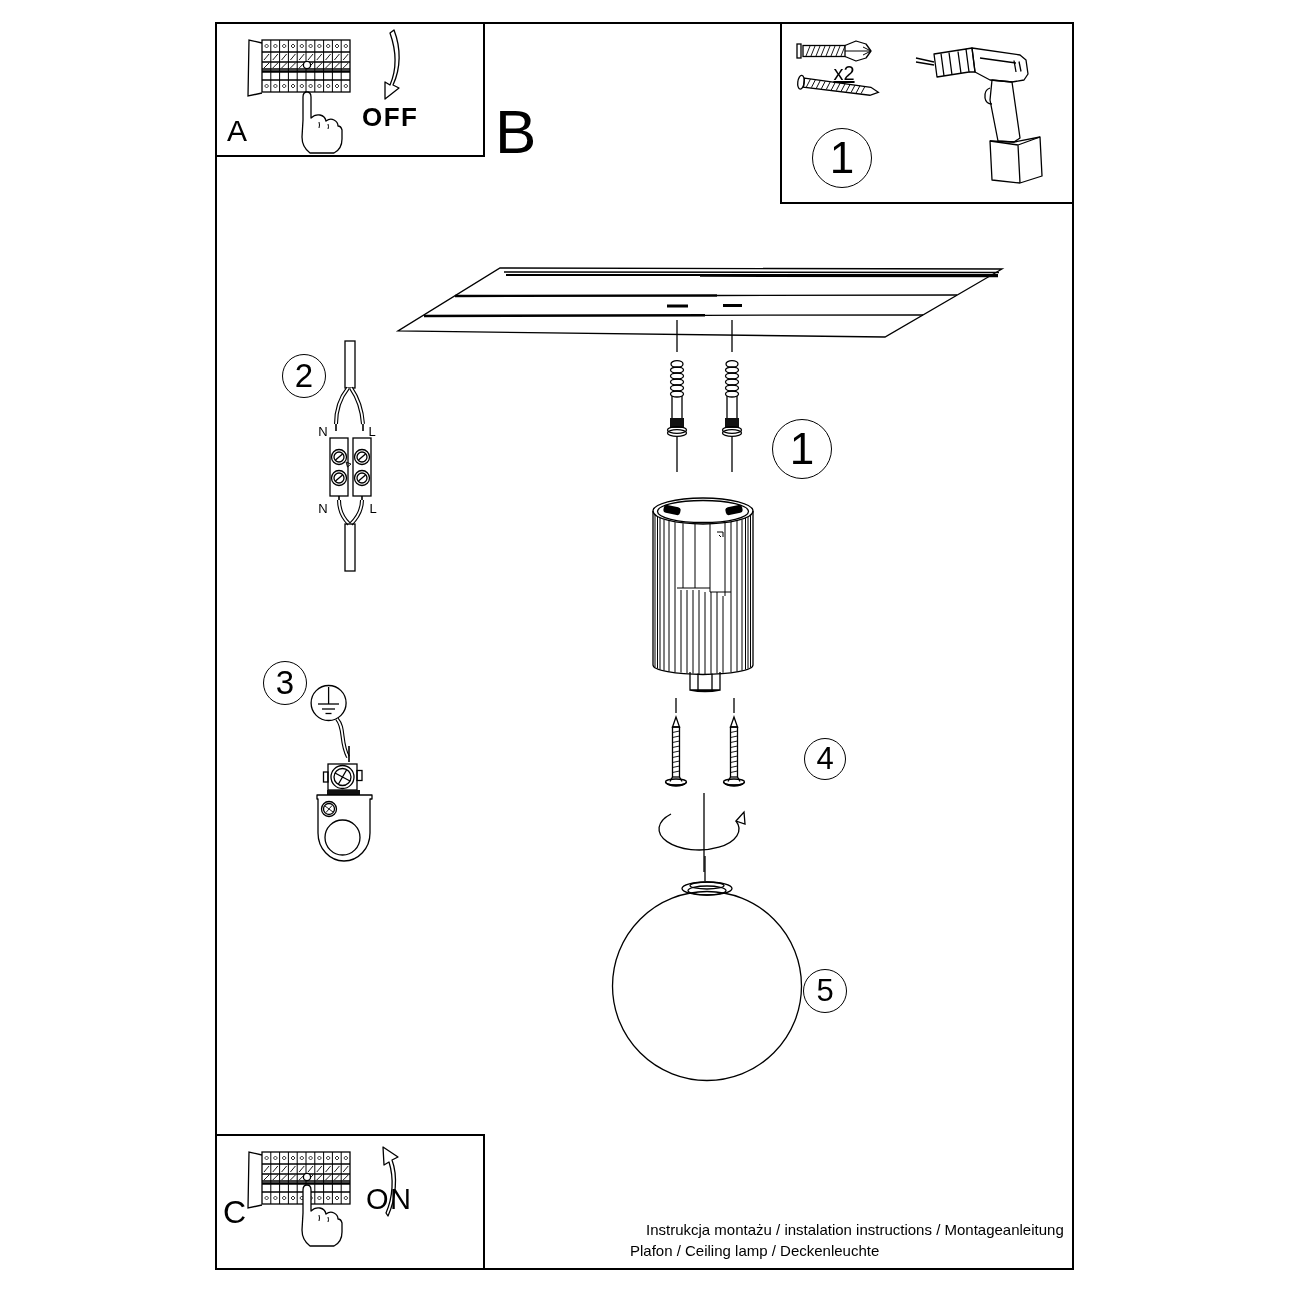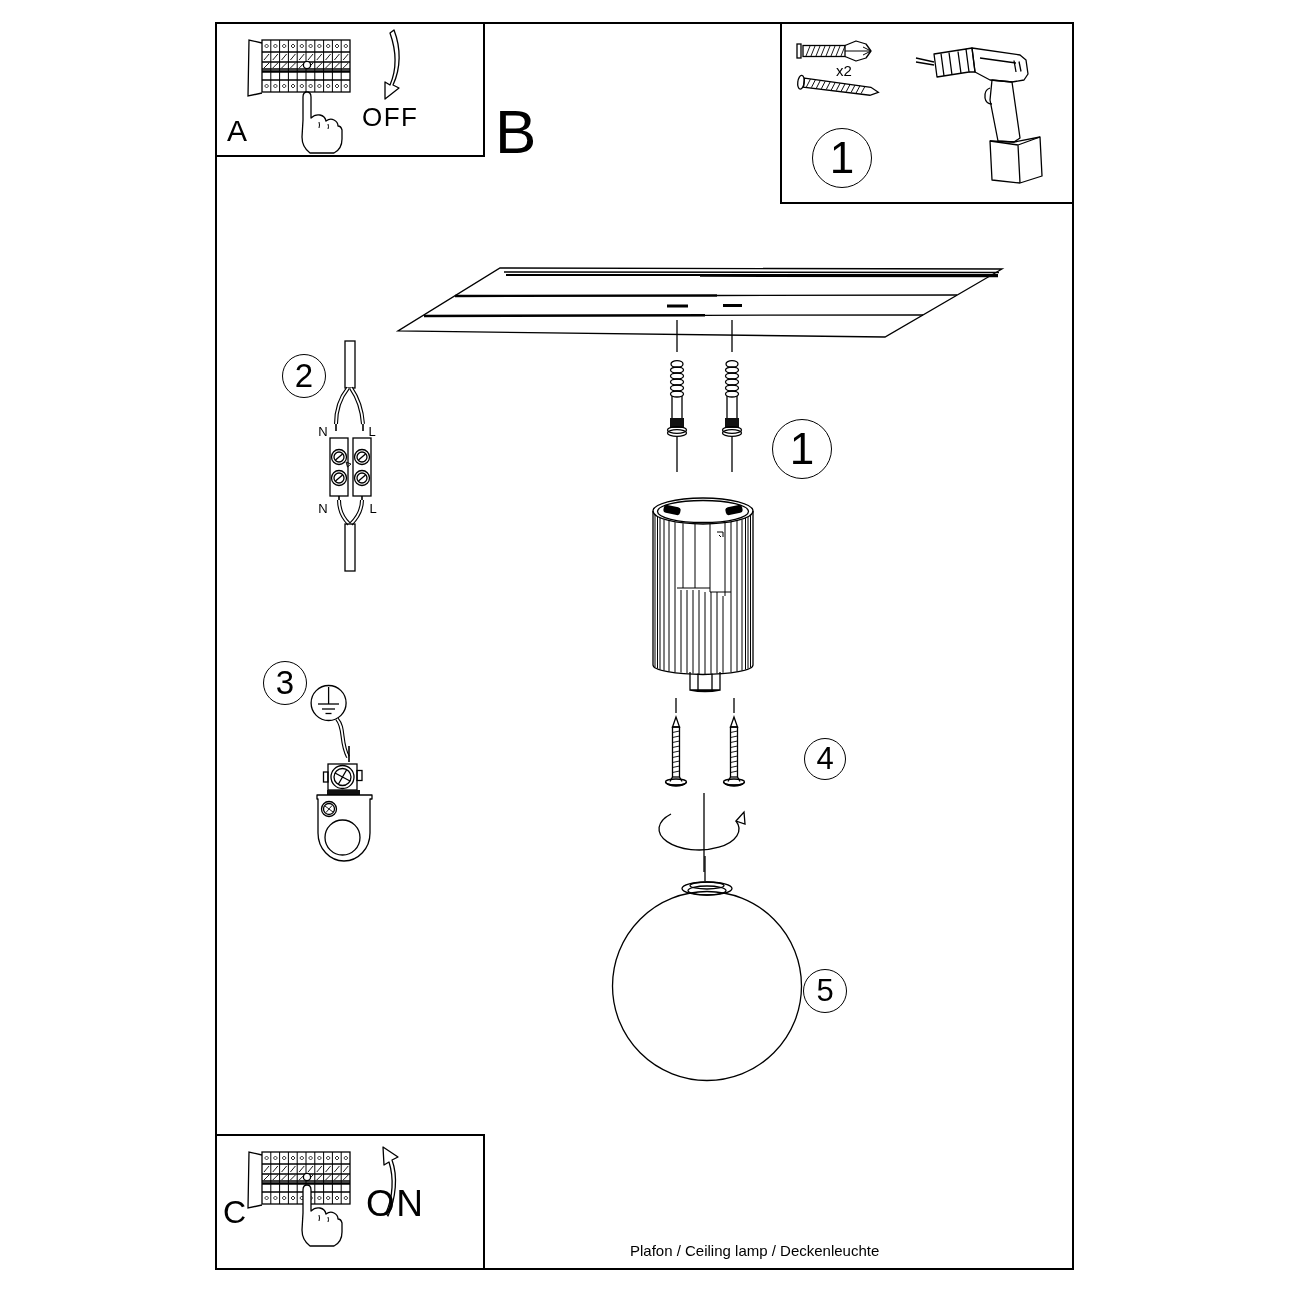--- a/index.html
+++ b/index.html
@@ -271,32 +271,33 @@
     <path d="M304,1195 L310,1195 L307,1200 Z" stroke-width="0.9"></path>
     <use href="#pointing-hand" transform="translate(294,1185)"></use>
     <path d="M388,1216 C396,1198 398,1176 392,1160 L398,1157 L383,1147 L384,1165 L389,1162 C394,1178 393,1197 386,1213 Z" fill="#fff" stroke-linejoin="round"></path>
   </g>
 </svg>
 
 <div class="txt" style="left:227px;top:114px;font-size:30px;">A</div>
 <div class="txt" style="left:495px;top:96px;font-size:62px;">B</div>
 <div class="txt" style="left:223px;top:1194px;font-size:32px;">C</div>
 
-<div class="txt" style="left:362px;top:102px;font-size:26px;letter-spacing:1.5px;">OFF</div>
-<div class="txt" style="left:366px;top:1183px;font-size:37px;letter-spacing:1.5px;">ON</div>
-
-<div class="txt ctr" style="left:844px;top:62px;font-size:15px;">x2</div>
+<div class="txt" style="left:362px;top:102px;font-size:26px;letter-spacing:1.5px;font-weight:bold;">OFF</div>
+<div class="txt" style="left:366px;top:1183px;font-size:29px;letter-spacing:1.5px;">ON</div>
+
+<div class="txt ctr" style="left:844px;top:62px;font-size:20px;text-decoration:underline;">x2</div>
 
 <div class="badge" style="left:812px;top:128px;width:58px;height:58px;font-size:44px;">1</div>
 <div class="badge" style="left:772px;top:419px;width:58px;height:58px;font-size:44px;">1</div>
 <div class="badge" style="left:282px;top:354px;width:42px;height:42px;font-size:33px;">2</div>
 <div class="badge" style="left:263px;top:661px;width:42px;height:42px;font-size:33px;">3</div>
 <div class="badge" style="left:804px;top:738px;width:40px;height:40px;font-size:31px;">4</div>
 <div class="badge" style="left:803px;top:969px;width:42px;height:42px;font-size:31px;">5</div>
 
 <div class="txt ctr" style="left:323px;top:424px;font-size:13px;">N</div>
 <div class="txt ctr" style="left:372px;top:424px;font-size:13px;">L</div>
 <div class="txt ctr" style="left:323px;top:501px;font-size:13px;">N</div>
 <div class="txt ctr" style="left:373px;top:501px;font-size:13px;">L</div>
 
+<div class="txt" style="left:646px;top:1221px;font-size:15px;">Instrukcja montażu / instalation instructions / Montageanleitung</div>
 <div class="txt" style="left:630px;top:1242px;font-size:15px;">Plafon / Ceiling lamp / Deckenleuchte</div>
 
 </div>
 
 </body></html>

